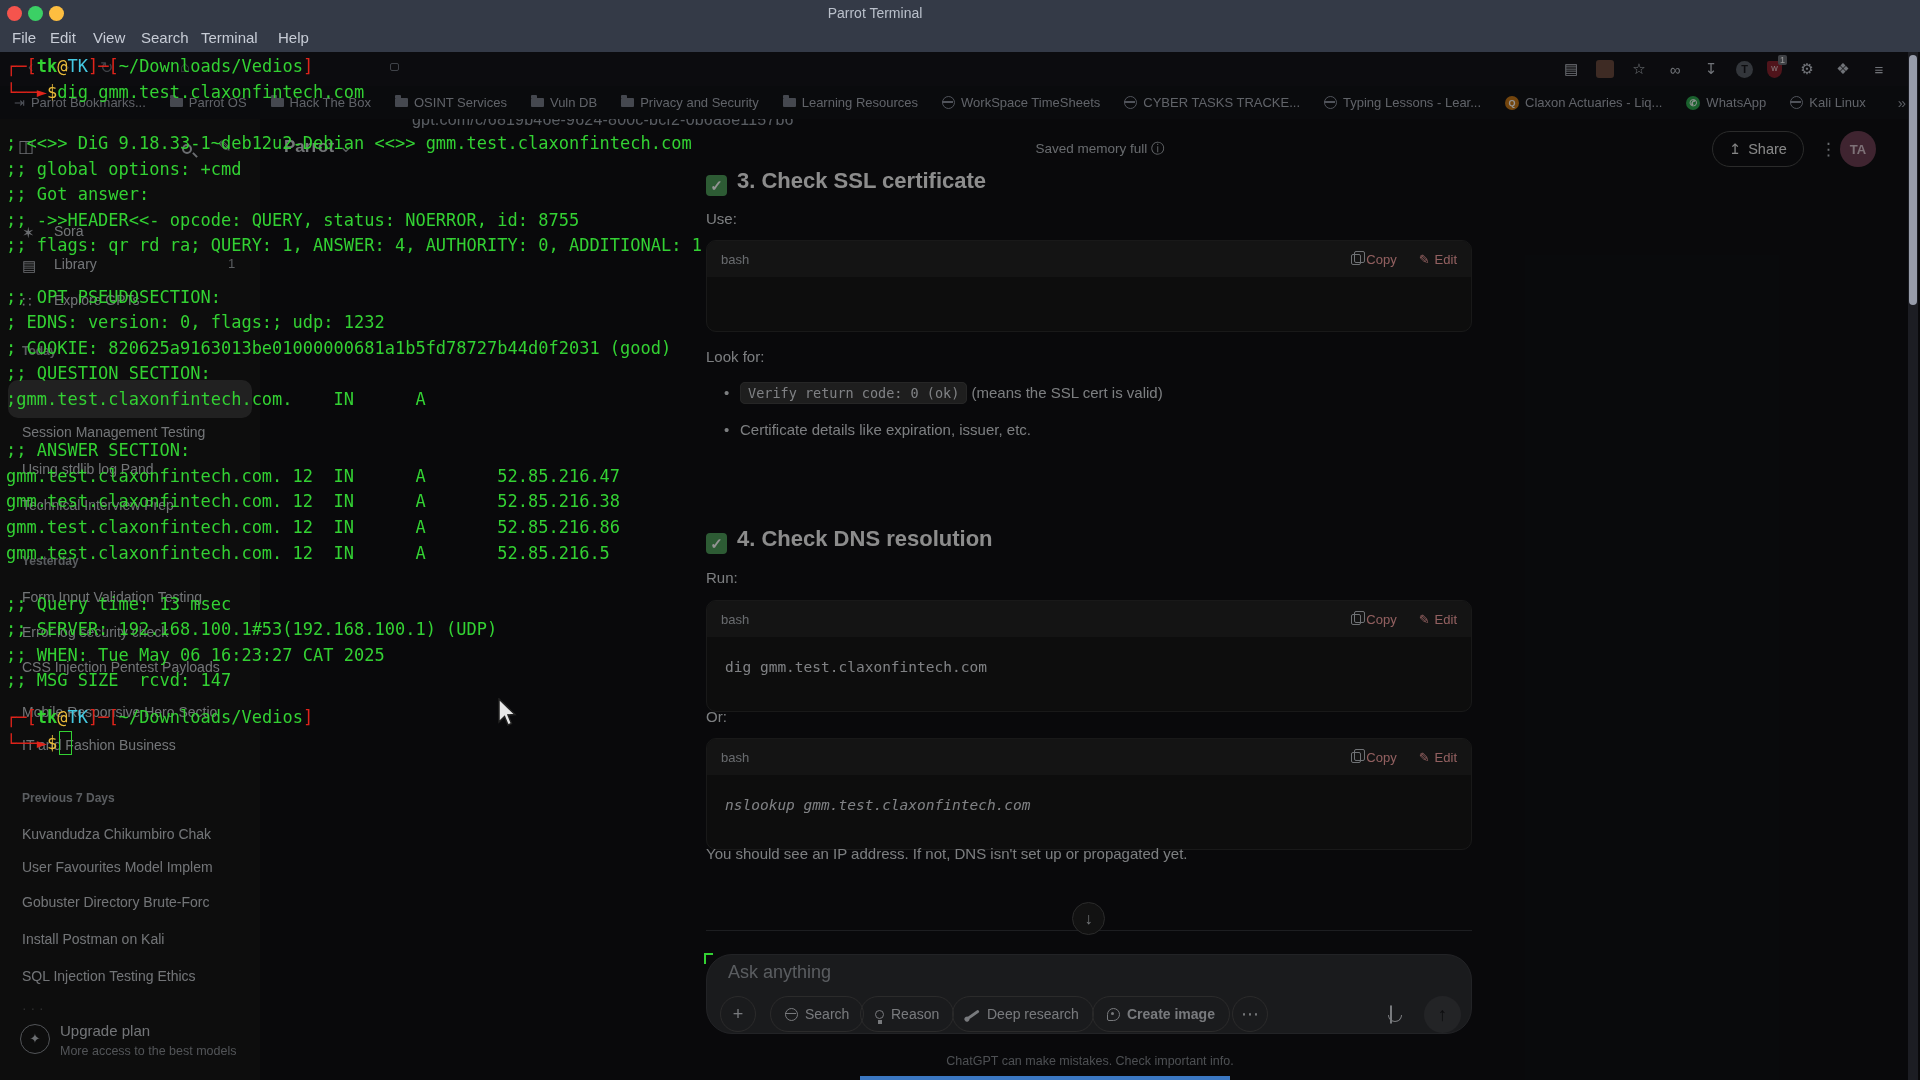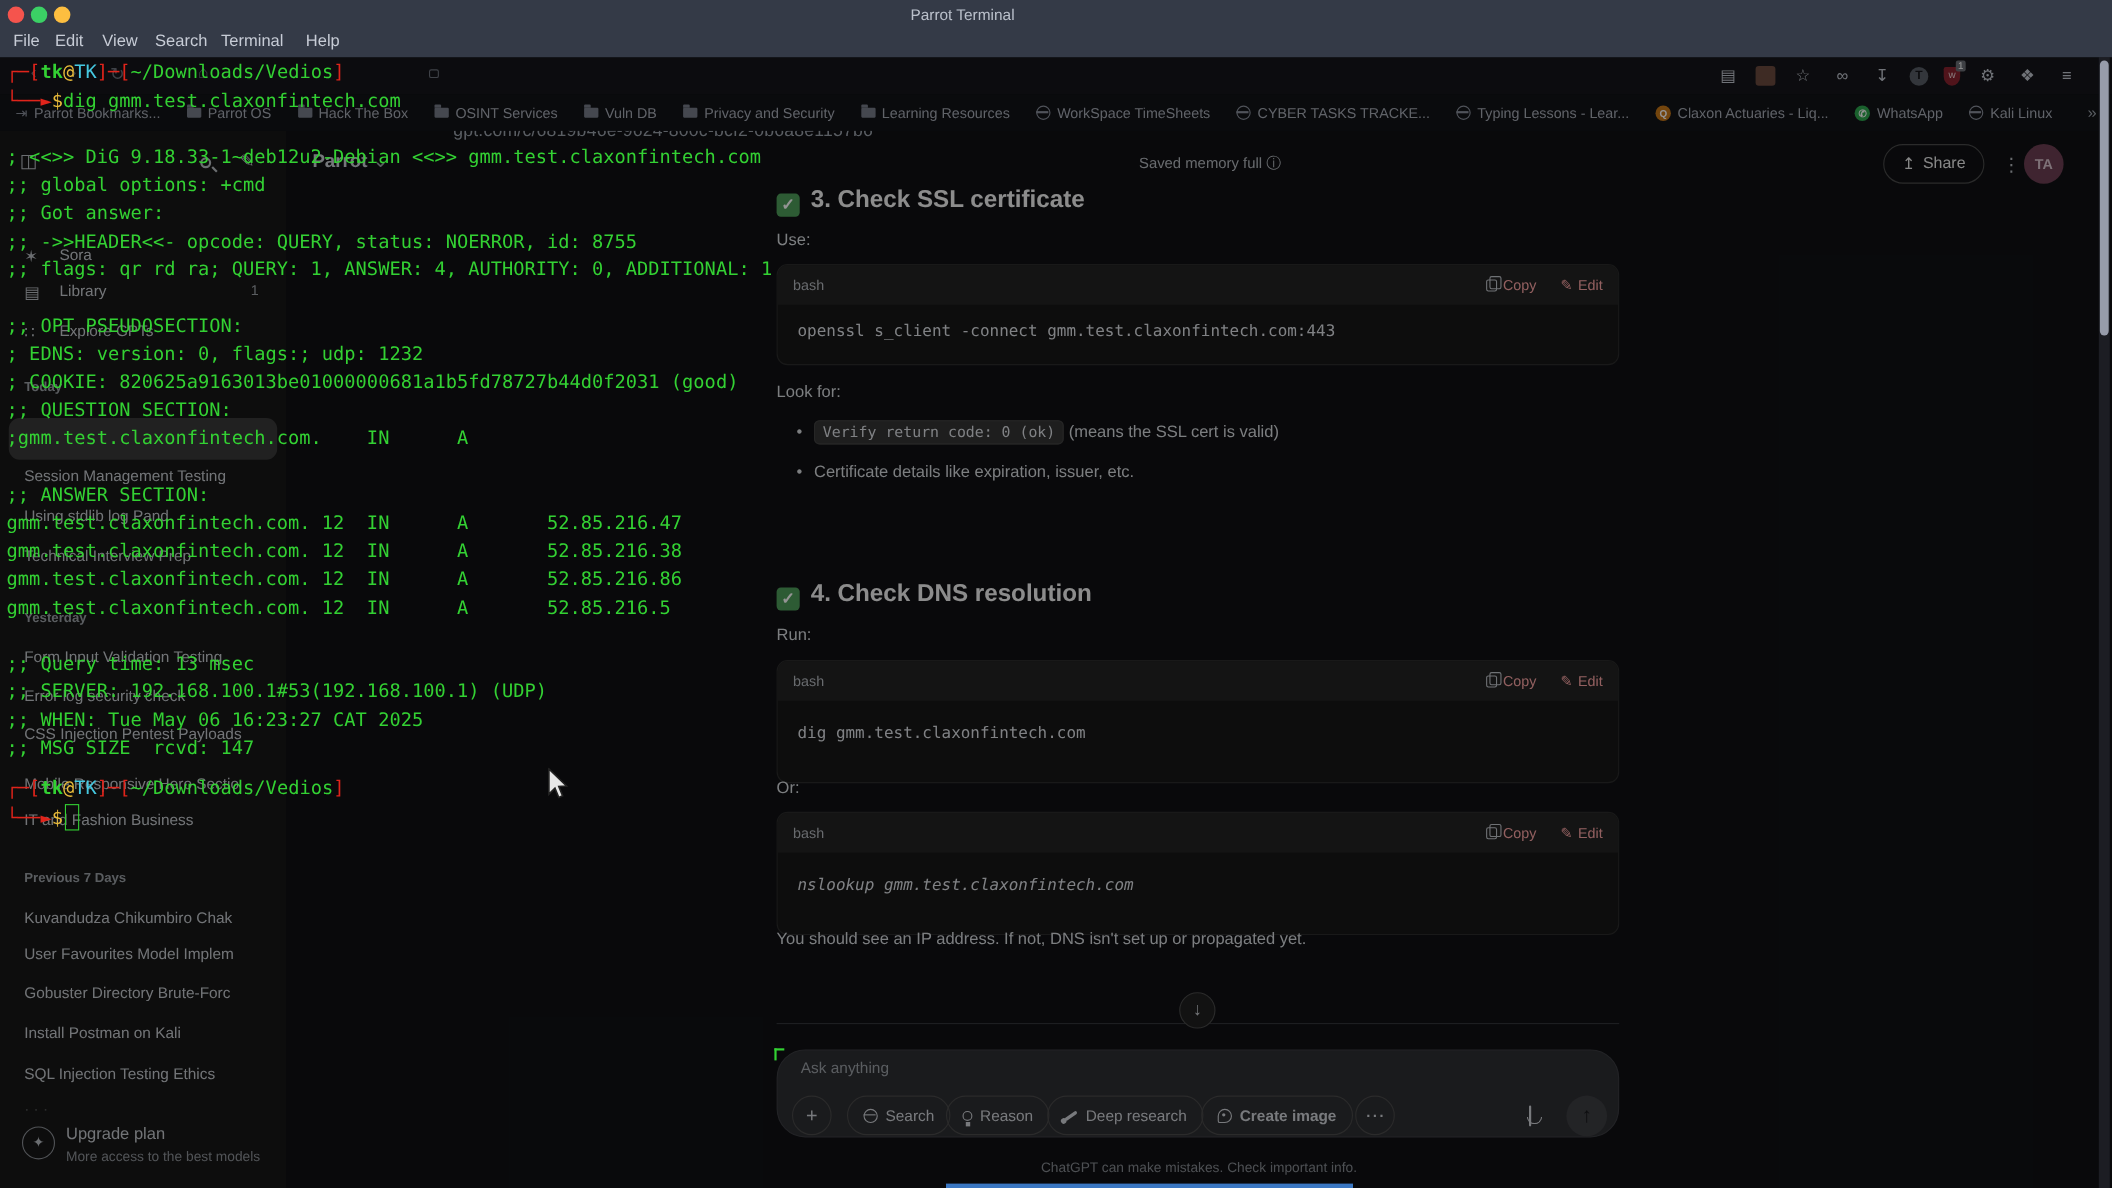--- a/index.html
+++ b/index.html
@@ -224,21 +224,20 @@
         <span class="sp"></span>
       <span class="codebtn">
           <span class="copyic"></span>
           <span>Copy</span>
         </span>
       <span class="codebtn">
           <span>✎</span>
           <span>Edit</span>
         </span>
     </div>
-    <div class="codebody">openssl s_client -connect gmm.test.claxonfintech.com:443</div>
   </div>
   <div class="cgp" style="left:706px;top:348px;">Look for:</div>
   <div class="bullet" style="left:740px;top:384px;text-align:right;">
     <span class="inlinecode">Verify return code: 0 (ok)</span><span> (means the SSL cert is valid)</span>
   </div>
   <div class="bullet" style="left:740px;top:421px;">Certificate details like expiration, issuer, etc.</div>
 
   <div class="cgh" style="left:706px;top:526px;">
     <span class="h-check">✓</span><span>4. Check DNS resolution</span>
   </div>
@@ -273,21 +272,21 @@
         </span>
     </div>
     <div class="codebody" style="padding-top:22px;font-style:italic;">nslookup gmm.test.claxonfintech.com</div>
   </div>
   <div class="cgp" style="left:706px;top:845px;">You should see an IP address. If not, DNS isn't set up or propagated yet.</div>
 
   <div style="position:absolute;left:706px;top:930px;width:766px;border-top:1px solid #33353a;"></div>
   <div class="abs" style="left:1072px;top:902px;width:33px;height:33px;border:1px solid #4a4a4a;border-radius:50%;background:#1f1f1f;color:#c5c9ce;font-size:16px;display:flex;align-items:center;justify-content:center;">↓</div>
 
   <div class="abs" style="left:706px;top:954px;width:766px;height:80px;background:#2e2f33;border:1px solid #3c3d42;border-radius:26px;"></div>
-  <div class="abs" style="left:728px;top:962px;color:#9ba0a6;font-size:14px;">Ask anything</div>
+  <div class="abs" style="left:728px;top:962px;color:#9ba0a6;font-size:18px;">Ask anything</div>
   <div class="abs rnd" style="left:720px;top:996px;">+</div>
   <div class="abs pill" style="left:770px;top:996px;">
       <span class="mini-globe"></span>
       <span>Search</span>
     </div>
   <div class="abs pill" style="left:860px;top:996px;">
       <span class="mini-bulb"></span>
       <span>Reason</span>
     </div>
   <div class="abs pill" style="left:952px;top:996px;">

